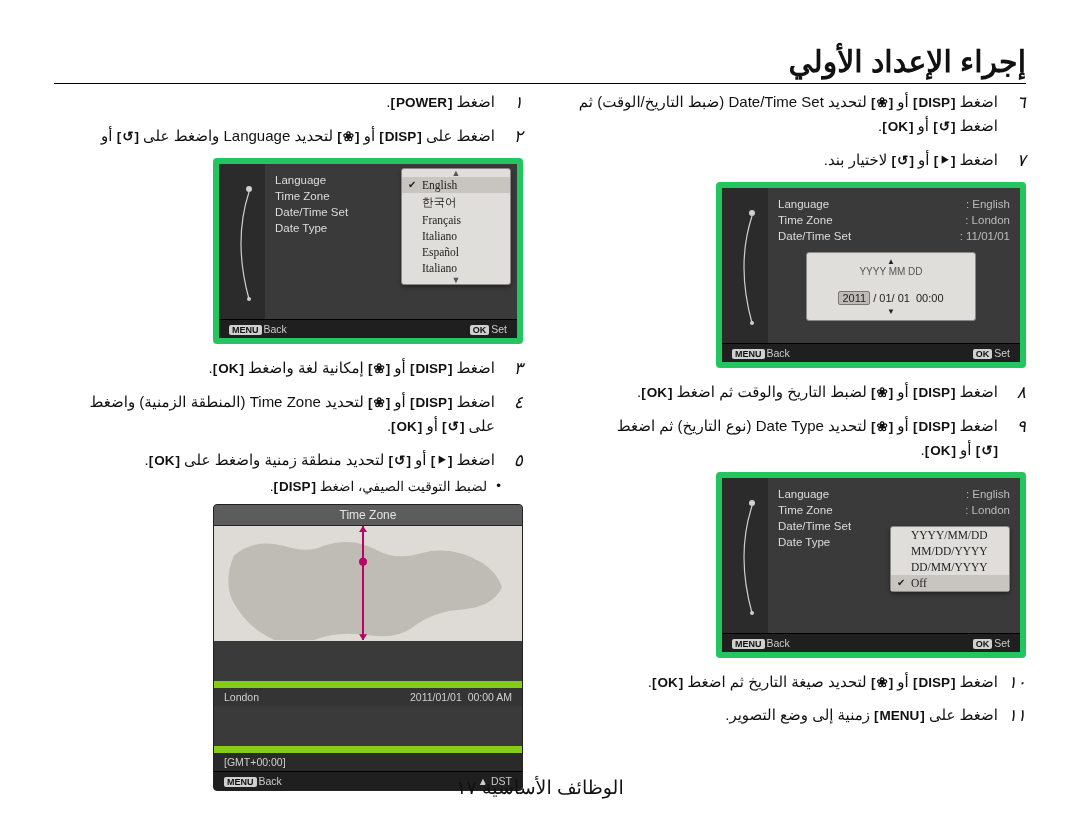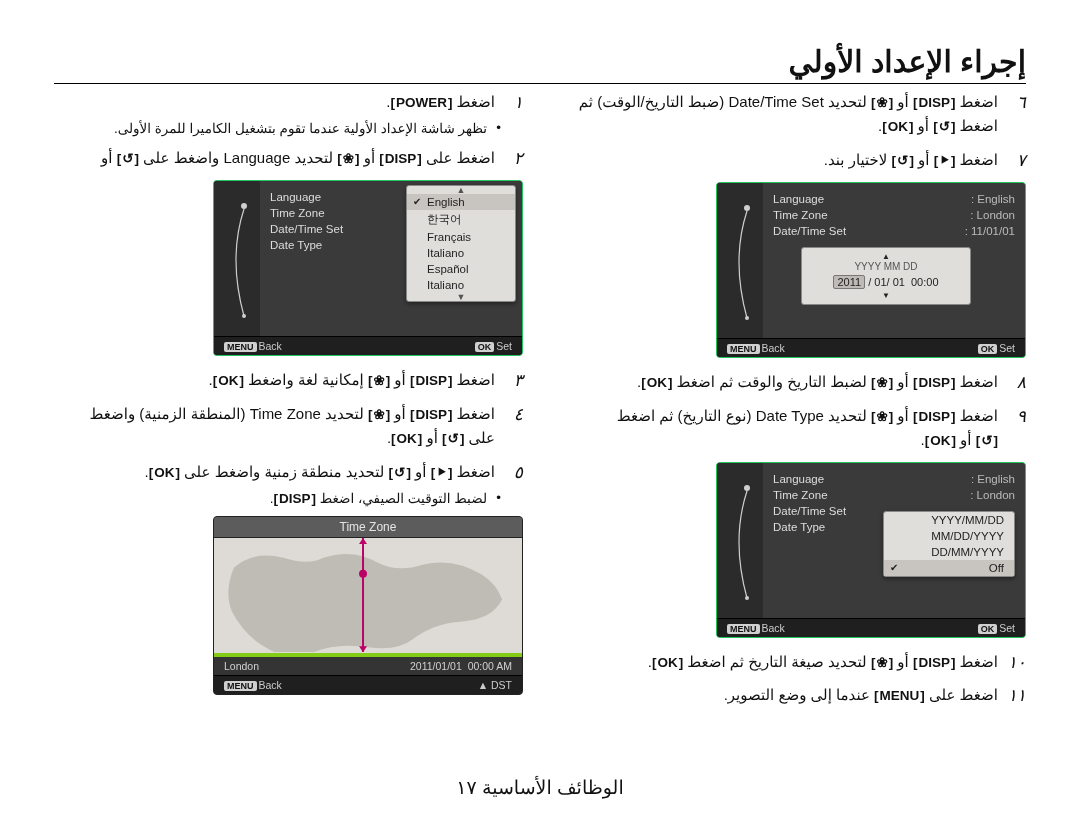--- a/index.html
+++ b/index.html
@@ -101,21 +101,21 @@
   
   .frame{
     width:310px;
     margin:6px 0 12px auto;
     direction:ltr;
     text-align:left;
     font-family:Arial,sans-serif;
     font-size:12px;
     color:#e4e4e4;
     background:var(--frame-bg);
-    border:1px solid #22c55e;
+    border:6px solid #22c55e;
     border-radius:4px;
     overflow:hidden;
   }
   .frame-body{
     display:flex;
     height:155px;
     background:var(--frame-bg);
   }
   .frame-side{
     width:46px;
@@ -165,20 +165,21 @@
     color:#222;
     border:1px solid #888;
     border-radius:3px;
     font-size:11.5px;
     box-shadow:0 2px 4px rgba(0,0,0,.4);
   }
   .dropdown .dd-item{
     padding:2px 10px 2px 20px;
     position:relative;
     white-space:nowrap;
+    font-family:Liberation Serif, serif;
   }
   .dropdown .dd-item.sel{background:#c8c5c1;}
   .dropdown .dd-item.sel::before{
     content:"✔";
     position:absolute;left:6px;top:2px;font-size:10px;
   }
   .dropdown .dd-arrow{
     text-align:center;font-size:9px;color:#555;line-height:8px;
   }
   .spinner-box{
@@ -209,21 +210,21 @@
     background:#5c5c5c;text-align:center;
     font-size:12px;padding:3px 0;border-bottom:1px solid #222;
   }
   .tz-map{
     height:115px;background:#dedbd6;position:relative;
   }
   .tz-map svg{position:absolute;inset:0;}
   .tz-info{
     display:flex;justify-content:space-between;
     font-size:10.5px;color:#d0d0d0;
-    padding:3px 10px;background:#343434;border-top:4px solid #84cc16;
+    padding:3px 10px;background:#343434;border-top:7px solid #84cc16;margin-top:40px;
   }
   .tz-foot{
     display:flex;justify-content:space-between;
     font-size:10.5px;color:#ccc;
     padding:3px 10px;background:#1f1f1f;border-top:1px solid #000;
   }
   .footer{
     position:absolute;
     bottom:16px;left:0;right:0;
     text-align:center;
@@ -242,21 +243,20 @@
 
   <div class="cols">
 
     <div class="col">
       <ol class="steps">
 
         <li>
           <span class="num">١</span>
           <span>اضغط </span><span class="btn">POWER</span><span>.</span>
         </li>
-        <div class="bullet-line">تظهر شاشة الإعداد الأولية عندما تقوم بتشغيل الكاميرا للمرة الأولى.</div>
 
         <li>
           <span class="num">٢</span>
           <span>اضغط على </span><span class="btn">DISP</span><span> أو </span><span class="btn">❀</span><span> لتحديد Language واضغط على </span><span class="btn">↺</span><span> أو</span>
         </li>
         <div class="ok-large"></div>
 
         <div class="frame">
           <div class="frame-body">
             <div class="frame-side">
@@ -331,20 +331,24 @@
               <line x1="150" y1="0" x2="150" y2="115" stroke="#b06" stroke-width="2"></line>
               <polygon points="146,6 154,6 150,0" fill="#b06"></polygon>
               <polygon points="146,109 154,109 150,115" fill="#b06"></polygon>
               <circle cx="150" cy="36" r="4" fill="#b06"></circle>
             </svg>
           </div>
           <div class="tz-info">
             <span>London</span>
             <span><span>2011/01/01</span>&nbsp;&nbsp;<span>00:00 AM</span></span>
           </div>
+          <div class="tz-info" style="background:#2a2a2a">
+            <span>[GMT+00:00]</span>
+              <span></span>
+          </div>
           <div class="tz-foot">
             <span><span class="key-pill">MENU</span><span>Back</span></span>
             <span><span class="tri">▲</span> <span>DST</span></span>
           </div>
         </div>
 
       </ol>
     </div>
 
     <div class="col">
@@ -380,21 +384,21 @@
                   <span class="v">: London</span>
                 </div>
               <div class="frame-row">
                   <span class="k">Date/Time Set</span>
                   <span class="v">: 11/01/01</span>
                 </div>
 
               <div class="spinner-box" style="left:38px;top:64px;width:170px;">
                 <div style="text-align:center;font-size:8px;">▲</div>
                 <div style="color:#555;font-size:10px;">YYYY MM DD</div>
-                <div style="margin-top:3px;">
+                <div style="margin-top:14px;">
                   <span class="sel">2011</span><span> / 01/ 01&nbsp;&nbsp;00:00</span>
                 </div>
                 <div style="text-align:center;font-size:8px;margin-top:2px;">▼</div>
               </div>
             </div>
           </div>
           <div class="frame-foot">
             <span><span class="key-pill">MENU</span><span>Back</span></span>
             <span><span class="key-pill">OK</span><span>Set</span></span>
           </div>
@@ -431,42 +435,42 @@
                 </div>
               <div class="frame-row">
                   <span class="k">Date/Time Set</span>
                   <span class="v"></span>
                 </div>
               <div class="frame-row">
                   <span class="k">Date Type</span>
                   <span class="v"></span>
                 </div>
 
-              <div class="dropdown" style="right:10px;top:48px;width:132px;text-align:right;">
+              <div class="dropdown" style="right:10px;top:48px;width:120px;">
                 <div class="dd-item">YYYY/MM/DD</div>
                 <div class="dd-item">MM/DD/YYYY</div>
                 <div class="dd-item">DD/MM/YYYY</div>
                 <div class="dd-item sel">Off</div>
               </div>
             </div>
           </div>
           <div class="frame-foot">
             <span><span class="key-pill">MENU</span><span>Back</span></span>
             <span><span class="key-pill">OK</span><span>Set</span></span>
           </div>
         </div>
 
         <li>
           <span class="num">١٠</span>
           <span>اضغط </span><span class="btn">DISP</span><span> أو </span><span class="btn">❀</span><span> لتحديد صيغة التاريخ ثم اضغط </span><span class="btn">OK</span><span>.</span>
         </li>
 
         <li>
           <span class="num">١١</span>
-          <span>اضغط على </span><span class="btn">MENU</span><span> عندما إلى وضع التصوير.</span>
+          <span>اضغط على </span><span class="btn">MENU</span><span> زمنية إلى وضع التصوير.</span>
         </li>
 
       </ol>
     </div>
 
   </div>
 
   <div class="footer">الوظائف الأساسية ١٧</div>
 </div>
 

